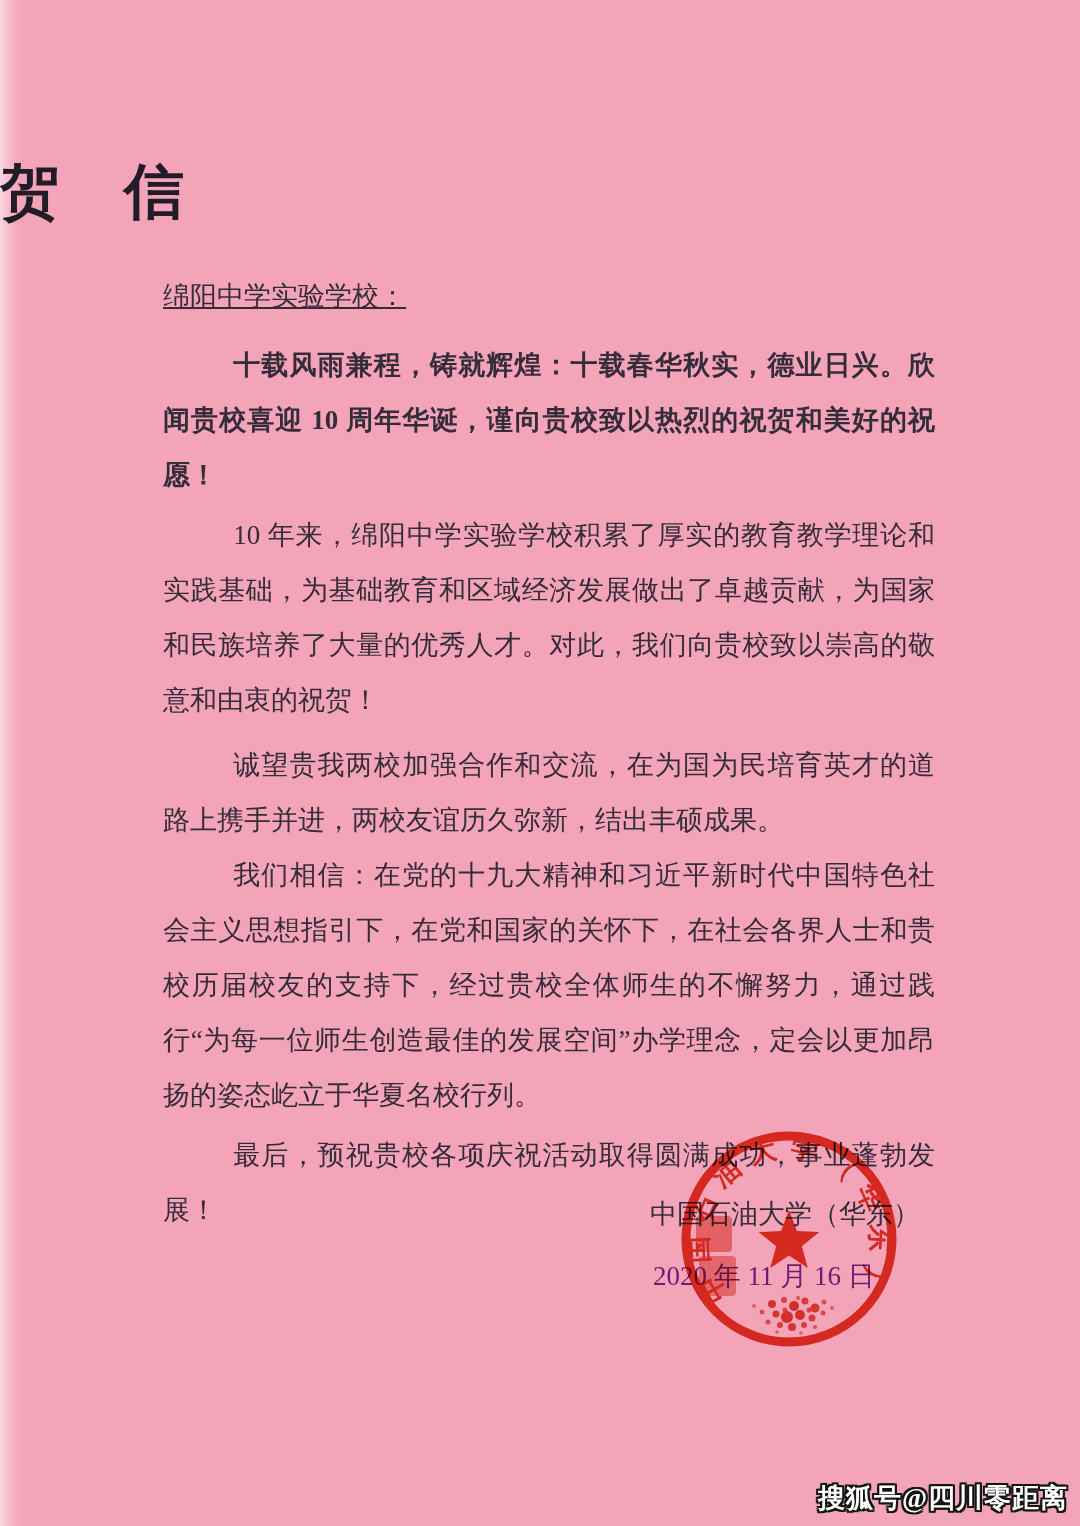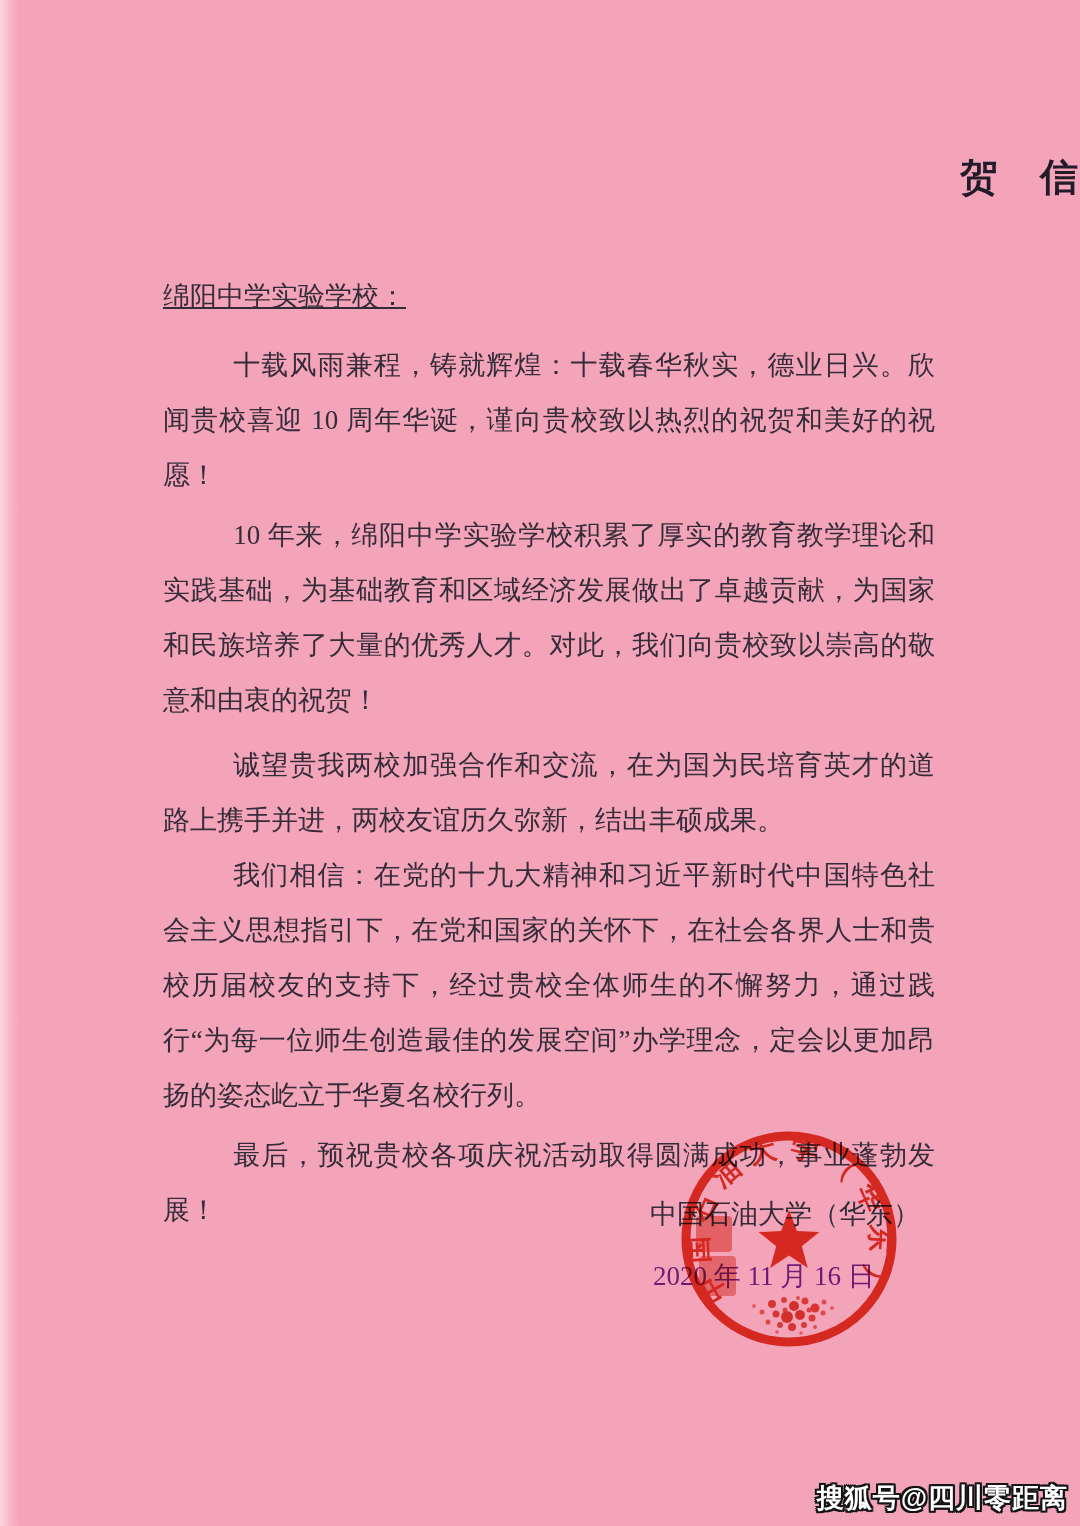--- a/index.html
+++ b/index.html
@@ -18,40 +18,40 @@
     position: absolute;
     left: 0; top: 0;
     width: 20px; height: 100%;
     background: linear-gradient(90deg, #fbd6e1 0%, rgba(251,214,225,0.35) 55%, rgba(251,214,225,0) 100%);
   }
   .title {
     position: absolute;
     top: 152px;
     left: 0;
     width: 100%;
-    text-align: right;
+    text-align: left;
     font-family: "Liberation Sans", "DejaVu Sans", sans-serif;
     font-weight: 700;
-    font-size: 38px;
+    font-size: 60px;
     color: #221c28;
     letter-spacing: 2px;
   }
   .letter-body {
     position: absolute;
     left: 163px;
     top: 269px;
     width: 772px;
     font-size: 27px;
     line-height: 55px;
     color: #352c3a;
     text-align: justify;
   }
   .letter-body p.para { text-indent: 2.6em; }
   .salutation { margin-bottom: 14px; text-decoration: underline; }
-  .p1 { margin-bottom: 5px; }
+  .p1 { margin-bottom: 5px; font-weight: bold; }
   .p2 { margin-bottom: 10px; }
   .p3 { margin-bottom: 5px; }
   .p4 { margin-bottom: 0; }
   .p5 { margin-bottom: 0; }
   .signature {
     position: absolute;
     left: 650px;
     top: 1196px;
     font-size: 27px;
     color: #352c3a;
@@ -74,21 +74,21 @@
     height: 234px;
     z-index: 2;
     mix-blend-mode: multiply;
     opacity: 0.93;
     pointer-events: none;
   }
   .watermark {
     position: absolute;
     right: 12px;
     bottom: 10px;
-    font-family: Liberation Sans, sans-serif;
+    font-family: Liberation Serif, serif;
     font-weight: 700;
     font-size: 27px;
     letter-spacing: 1px;
     color: #ffffff;
     text-shadow:
       2px 2px 0 #141414, -2px 2px 0 #141414,
       2px -2px 0 #141414, -2px -2px 0 #141414,
       0 2px 0 #141414, 0 -2px 0 #141414,
       2px 0 0 #141414, -2px 0 0 #141414;
     z-index: 3;

